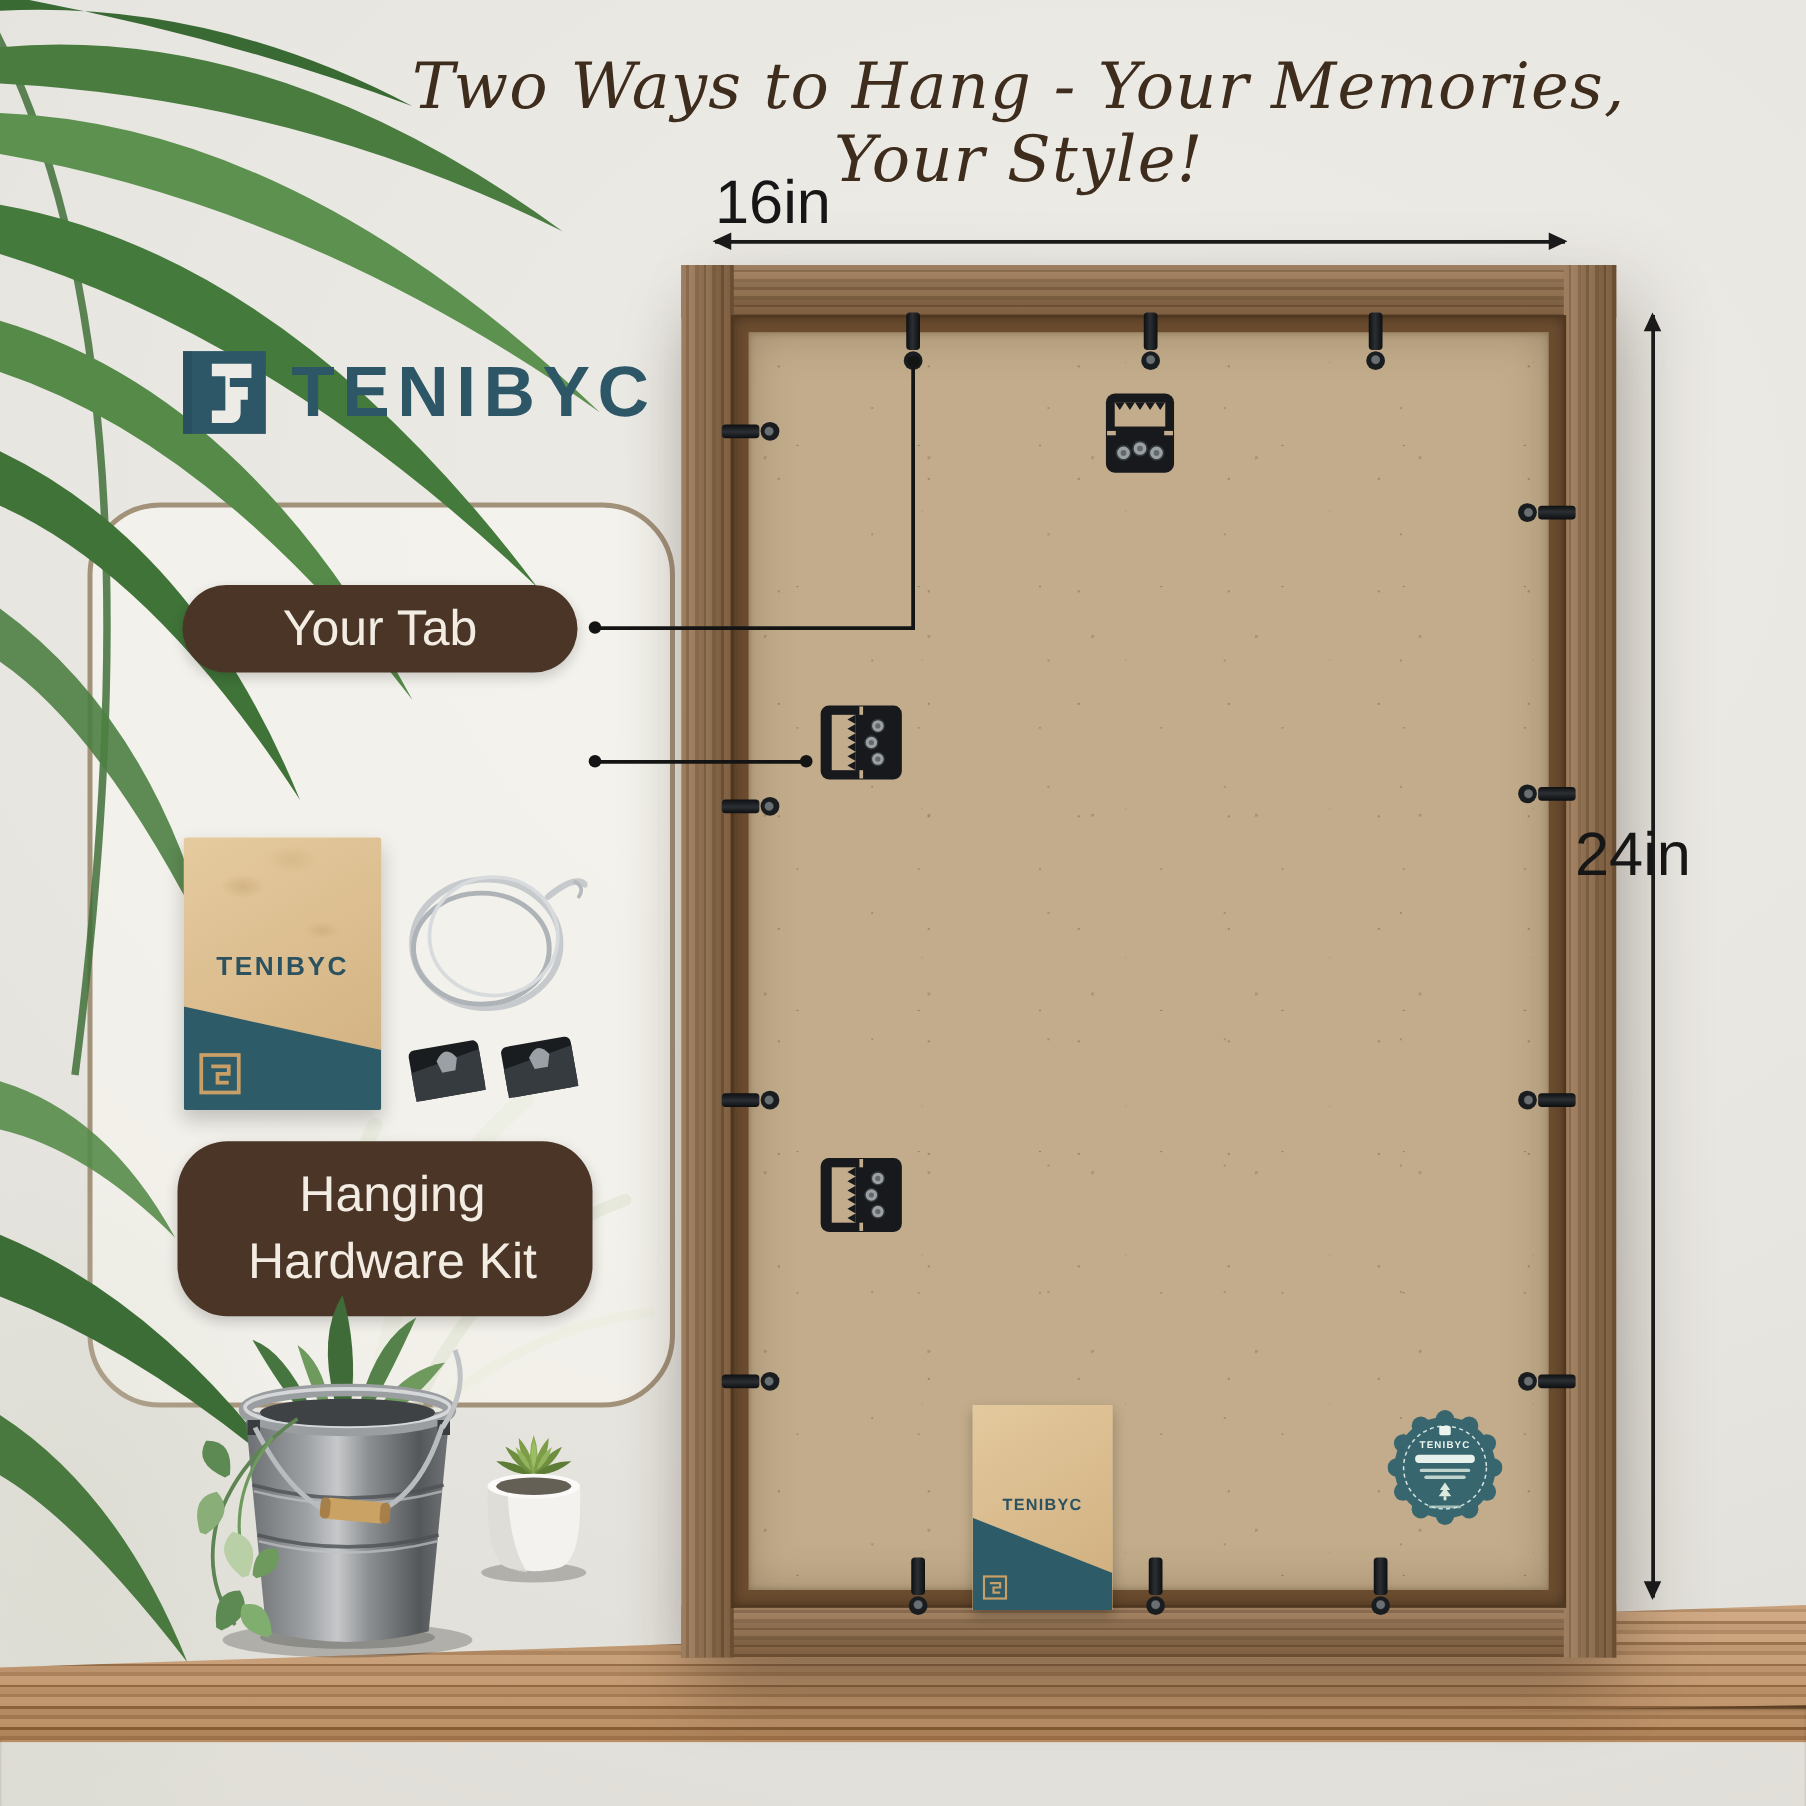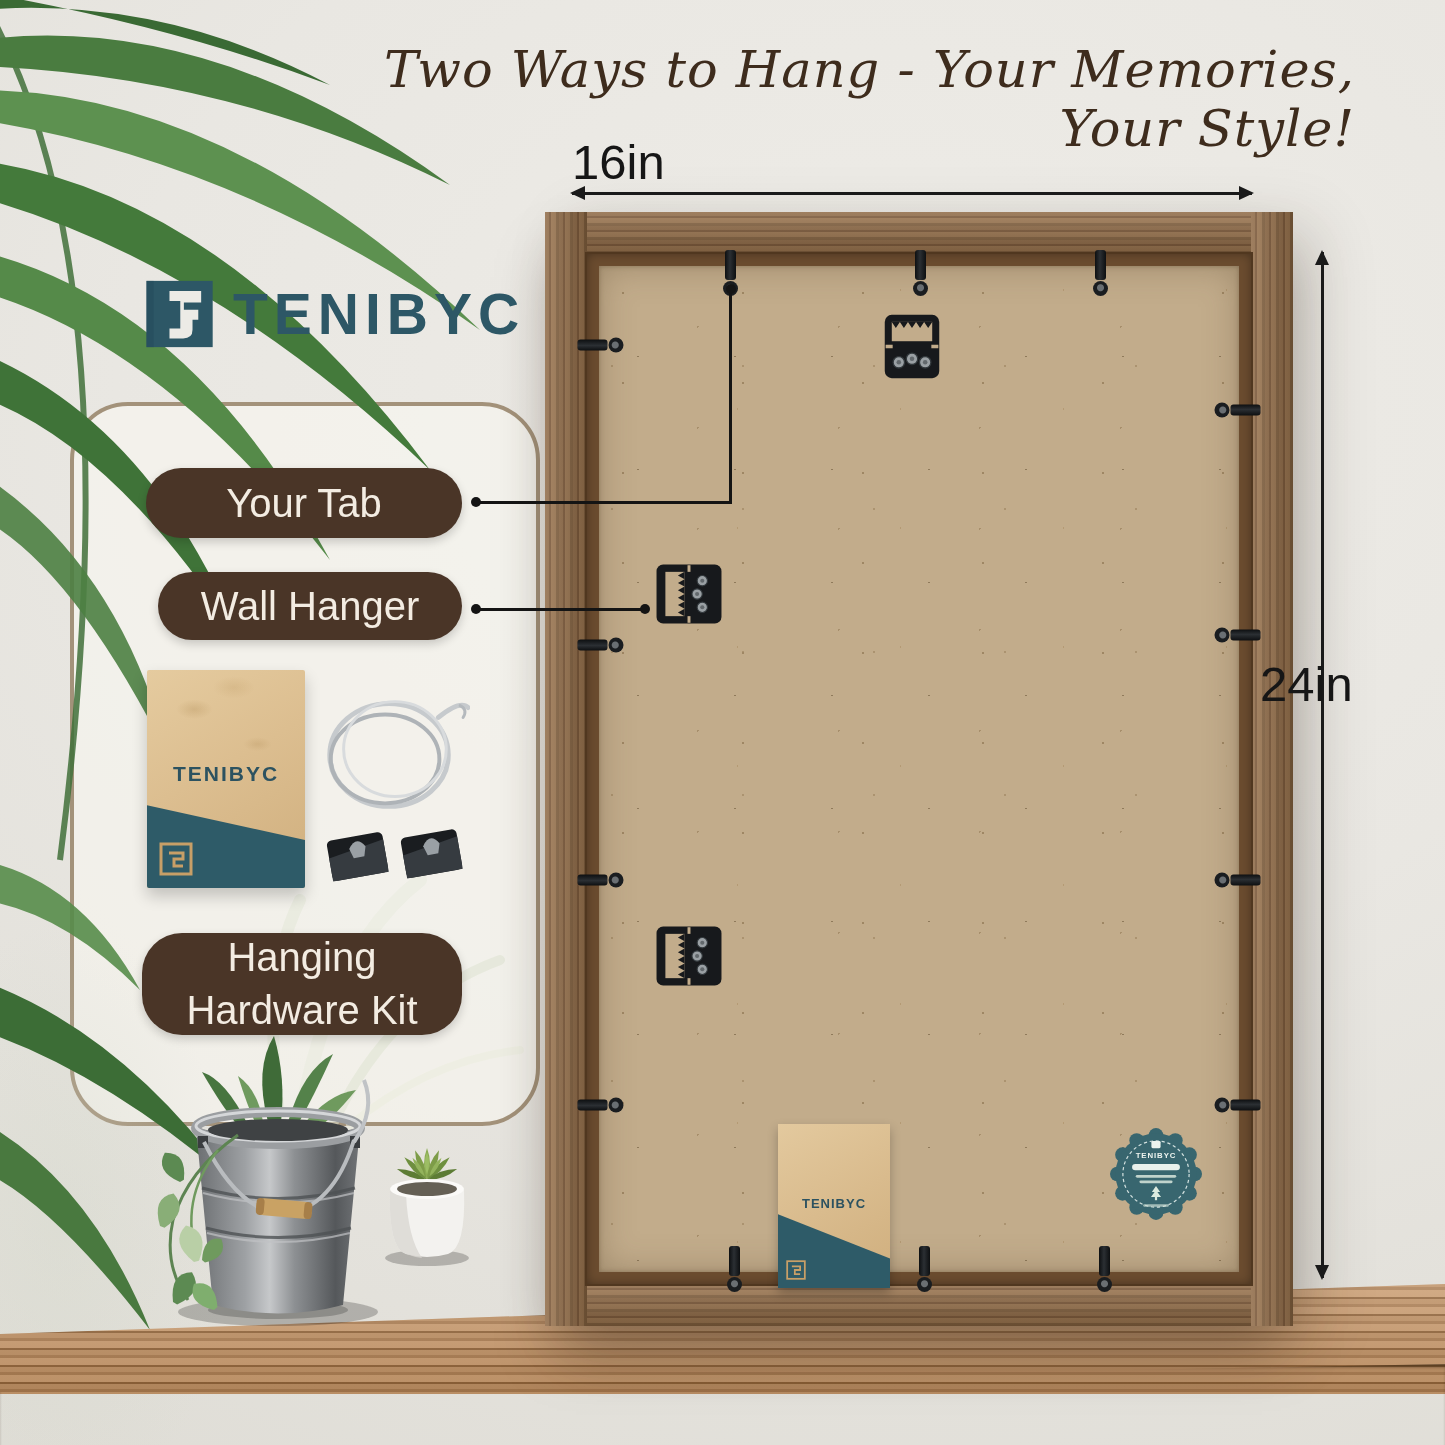--- a/index.html
+++ b/index.html
@@ -4,35 +4,35 @@
 <style>
   html,body{margin:0;padding:0;background:#e9e7e2;font-family:"Liberation Sans",sans-serif;}
   #stage{position:relative;width:1445px;height:1445px;overflow:hidden;
     background:
       radial-gradient(120% 90% at 62% 28%, #eeece7 0%, #e9e7e2 45%, #dedcd5 100%);}
   #stage::after{content:'';position:absolute;left:0;top:900px;width:300px;height:545px;
     background:radial-gradient(80% 80% at 20% 60%, rgba(210,215,200,.35), transparent 70%);pointer-events:none;}
   .abs{position:absolute;}
 
   
-  .heading{left:275px;top:40px;width:1080px;text-align:right;
+  .heading{left:275px;top:40px;width:1080px;text-align:center;
     font-family:"DejaVu Serif",serif;font-style:italic;font-size:51px;color:#3e2c1d;letter-spacing:1px;}
 
   
   .brand-row{left:145px;top:278px;display:flex;align-items:center;gap:16px;}
   .brand-name{font-size:57px;font-weight:bold;color:#2d5766;letter-spacing:6px;}
 
   
   .card{left:70px;top:402px;width:462px;height:716px;border:4px solid #a3927a;border-radius:58px;
     background:rgba(249,247,241,.62);}
   .pill{background:#4a3527;color:#f3ece2;display:flex;align-items:center;justify-content:center;
     text-align:center;border-radius:999px;font-size:40px;box-shadow:0 4px 10px rgba(0,0,0,.18);}
   .pill-swirl{left:146px;top:468px;width:316px;height:70px;}
   .pill-wall{left:158px;top:572px;width:304px;height:68px;}
-  .pill-kit{left:142px;top:933px;width:320px;height:102px;border-radius:40px;line-height:1.32;}
+  .pill-kit{left:142px;top:913px;width:320px;height:140px;border-radius:40px;line-height:1.32;padding-left:12px;}
 
   
   .kit-env{left:147px;top:670px;width:158px;height:218px;overflow:hidden;border-radius:2px;
     background:linear-gradient(150deg,#e5cb9f 0%,#dcbe90 45%,#d0af7e 100%);
     box-shadow:0 8px 16px rgba(0,0,0,.2);}
   .kit-env .stain{position:absolute;inset:0;background:
     radial-gradient(26px 14px at 30% 18%, rgba(150,110,50,.20), transparent 70%),
     radial-gradient(20px 10px at 70% 34%, rgba(150,110,50,.16), transparent 70%),
     radial-gradient(30px 16px at 55% 8%, rgba(160,120,60,.14), transparent 70%);}
   .kit-env .wedge{position:absolute;inset:0;background:#2e5b68;
@@ -152,23 +152,20 @@
       <path fill="#ecebe6" d="M34 18 h44 v16 h-24 v10 h20 v14 h-8 v14 q0 12 -13 12 h-19 v-14 h15 v-38 h-15 z"></path>
       <rect x="2" y="4" width="10" height="92" fill="#23495a" opacity=".5"></rect>
     </svg>
     <div class="brand-name">TENIBYC</div>
   </div>
 
   <div class="abs card"></div>
   <div class="abs pill pill-swirl" style="z-index:3">
     <span>Your Tab</span>
   </div>
-  <div class="abs pill pill-wall" style="z-index:3">
-    <span>Wall Hanger</span>
-  </div>
   <div class="abs pill pill-kit" style="z-index:3">
     <span>
       <span style="display:block">Hanging</span>
       <span style="display:block">Hardware Kit</span>
     </span>
   </div>
 
   <div class="abs kit-env" style="z-index:3">
     <div class="stain"></div>
     <div class="brand">TENIBYC</div>

